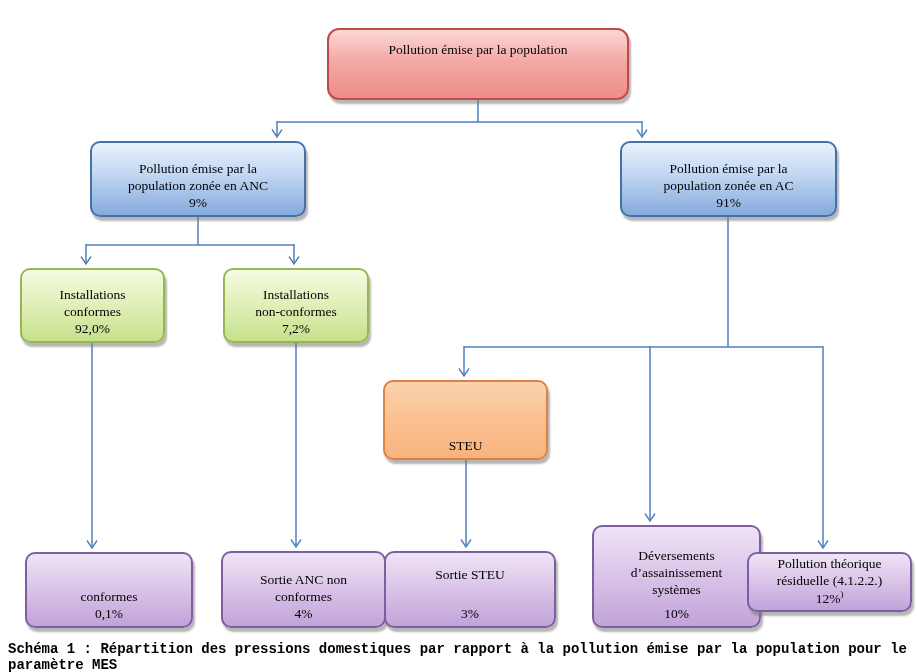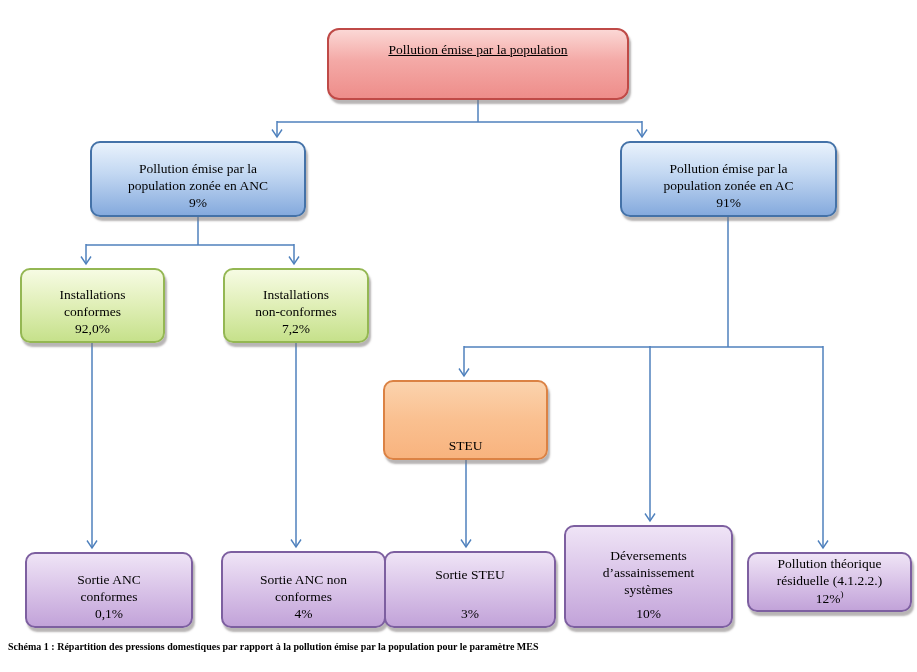--- a/index.html
+++ b/index.html
@@ -17,21 +17,21 @@
     display:flex;flex-direction:column;
     align-items:center;justify-content:flex-end;
     text-align:center;
     font-size:13.5px;line-height:1.26;color:#000;
     border-radius:10px;
     box-shadow:2px 4px 2px rgba(125,120,120,0.55);
     padding:4px 8px;
   }
   .red{
     background:linear-gradient(180deg,#fbd7d5 0%,#f4a9a6 45%,#ee8d8a 100%);
-    border:2px solid #bf4a47;border-radius:12px;text-decoration:underline;
+    border:2px solid #bf4a47;border-radius:12px;
   }
   .blue{
     background:linear-gradient(180deg,#e9f2fc 0%,#c3d8f2 42%,#85aadd 100%);
     border:2px solid #4472a8;
   }
   .green{
     background:linear-gradient(180deg,#f6fbe3 0%,#e2f0bb 45%,#c6e18b 100%);
     border:2px solid #94b753;
   }
   .orange{
@@ -43,22 +43,22 @@
     border:2px solid #7d5fa0;
   }
   .top-align{justify-content:flex-start;padding-top:11px;}
   .gap22{row-gap:22px;}
   .val-gap .value{margin-top:7px;}
   .line{width:100%;}
   .line:empty{display:none;}
   sup{font-size:9px;}
   #caption{
     position:absolute;left:8px;top:641px;width:905px;
-    font-weight:bold;font-size:10px;color:#000;
-    font-family:Liberation Serif, serif;
+    font-weight:bold;font-size:14px;color:#000;
+    font-family:Liberation Mono, monospace;
   }
 </style>
 </head>
 <body>
 
 <div id="canvas">
 
   <svg id="wires" viewBox="0 0 917 672" xmlns="http://www.w3.org/2000/svg">
     <defs>
       <marker id="arw" markerUnits="userSpaceOnUse" markerWidth="14" markerHeight="14" refX="10.5" refY="7" orient="auto">
@@ -116,37 +116,36 @@
     <div class="line">Installations</div>
     <div class="line">non-conformes</div>
     <div class="line value">7,2%</div>
   </div>
 
   <div class="node orange gap22" style="left:383px;top:380px;width:165px;height:80px;">
     <div class="line">STEU</div>
   </div>
 
   <div class="node purple" style="left:25px;top:552px;width:168px;height:76px;">
-    <div class="line">Sortie ANC</div>
     <div class="line">conformes</div>
     <div class="line value">0,1%</div>
   </div>
 
   <div class="node purple" style="left:221px;top:551px;width:165px;height:77px;">
     <div class="line">Sortie ANC non</div>
     <div class="line">conformes</div>
     <div class="line value">4%</div>
   </div>
 
   <div class="node purple gap22" style="left:384px;top:551px;width:172px;height:77px;">
     <div class="line">Sortie STEU</div>
     <div class="line value">3%</div>
   </div>
 
-  <div class="node purple val-gap" style="left:564px;top:525px;width:169px;height:103px;font-family:Liberation Serif, serif;">
+  <div class="node purple val-gap" style="left:592px;top:525px;width:169px;height:103px;font-family:Liberation Serif, serif;">
     <div class="line">Déversements</div>
     <div class="line">d’assainissement</div>
     <div class="line">systèmes</div>
     <div class="line value">10%</div>
   </div>
 
   <div class="node purple" style="left:747px;top:552px;width:165px;height:60px;">
     <div class="line">Pollution théorique</div>
     <div class="line">résiduelle (4.1.2.2.)</div>
     <div class="line value"><span>12%</span><sup>)</sup></div>

